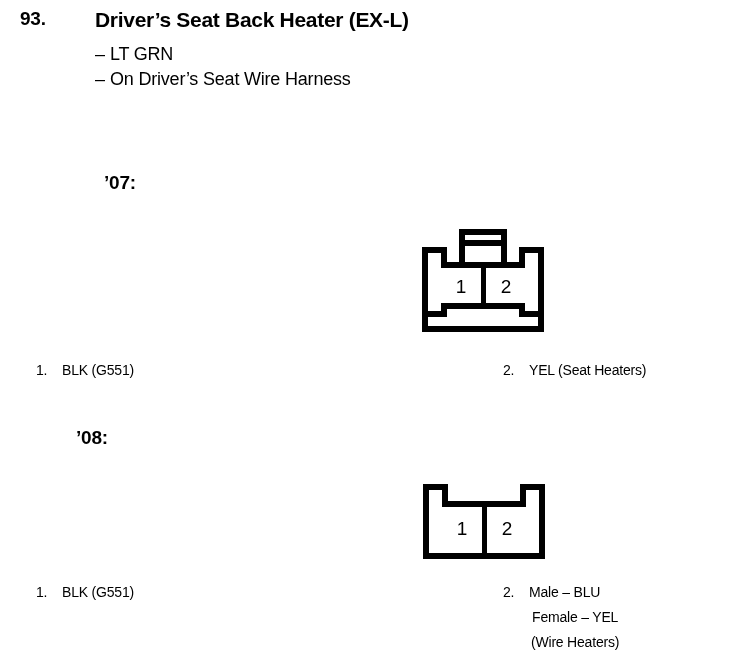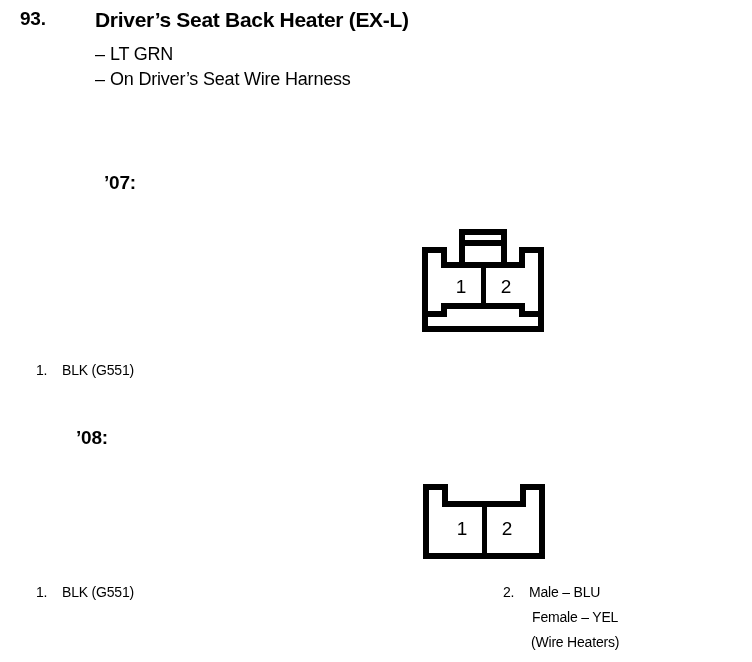--- a/index.html
+++ b/index.html
@@ -146,20 +146,25 @@
       <text class="cavity-num" x="88" y="65" text-anchor="middle">2</text>
     </svg>
   </div>
 
   <div class="legend legend-left-07">
     <div class="legend-line">
       <span class="legend-num">1.</span><span>BLK (G551)</span>
     </div>
   </div>
 
+  <div class="legend legend-right-07">
+    <div class="legend-line">
+      <span class="legend-num">2.</span><span>YEL (Seat Heaters)</span>
+    </div>
+  </div>
 
   <div class="year-label year-08">’08:</div>
 
   <div class="connector conn-08">
     <svg width="130" height="82" viewBox="0 0 130 82" xmlns="http://www.w3.org/2000/svg">
 
       <path d="M 7 6
                L 7 75
                L 123 75
                L 123 6

